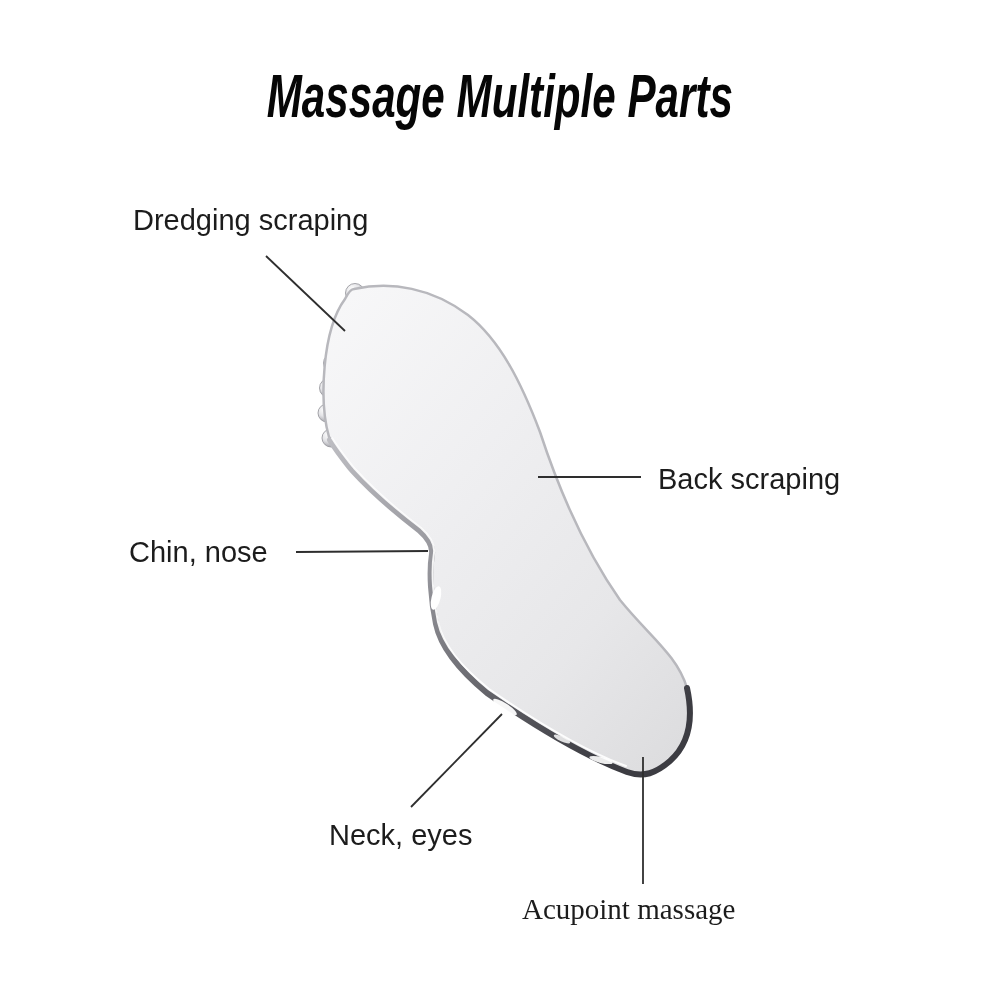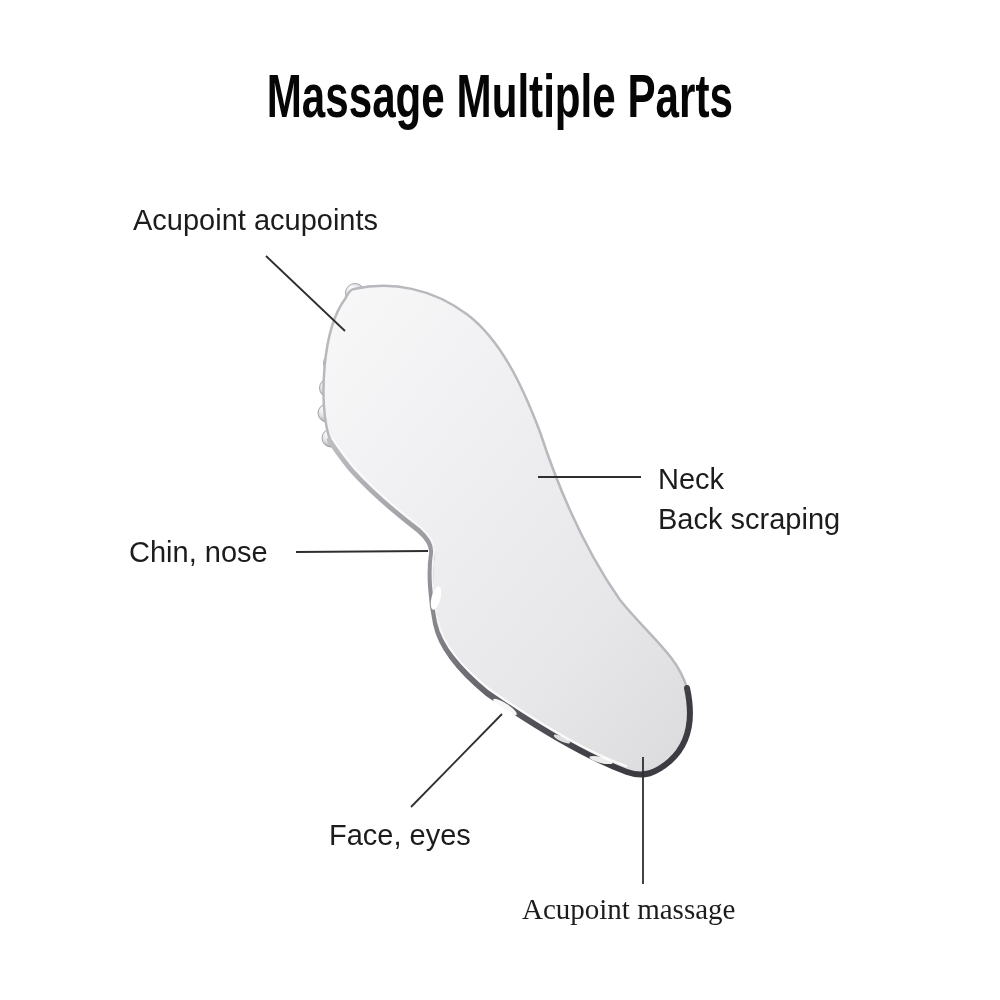--- a/index.html
+++ b/index.html
@@ -11,20 +11,21 @@
     overflow: hidden;
     font-family: "Liberation Sans", sans-serif;
   }
   .title {
     position: absolute;
     top: 60px;
     left: 0;
     width: 1000px;
     text-align: center;
     margin: 0;
+    font-style: italic;
   }
   .title-inner {
     display: inline-block;
     font-family: "Liberation Sans", sans-serif;
     font-size: 62px;
     font-weight: 800;
     letter-spacing: 0px;
     color: #060606;
     transform: scaleX(0.68);
     transform-origin: 50% 50%;
@@ -131,26 +132,25 @@
 
     <g stroke="#2e2e2e" stroke-width="1.8">
       <line x1="266" y1="256" x2="345" y2="331"></line>
       <line x1="296" y1="552" x2="428" y2="551"></line>
       <line x1="538" y1="477" x2="641" y2="477"></line>
       <line x1="411" y1="807" x2="502" y2="714"></line>
       <line x1="643" y1="884" x2="643" y2="757"></line>
     </g>
   </svg>
 
-  <div class="label lbl-dredging">Acupoint acupoints</div>
+  <div class="label lbl-dredging">Dredging scraping</div>
 
   <div class="label lbl-chin">Chin, nose</div>
 
   <div class="label lbl-neck">
-    <div>Neck</div>
     <div>Back scraping</div>
   </div>
 
-  <div class="label lbl-face">Face, eyes</div>
+  <div class="label lbl-face">Neck, eyes</div>
 
   <div class="label lbl-acupoint">Acupoint massage</div>
 
 </div>
 
 </body></html>

